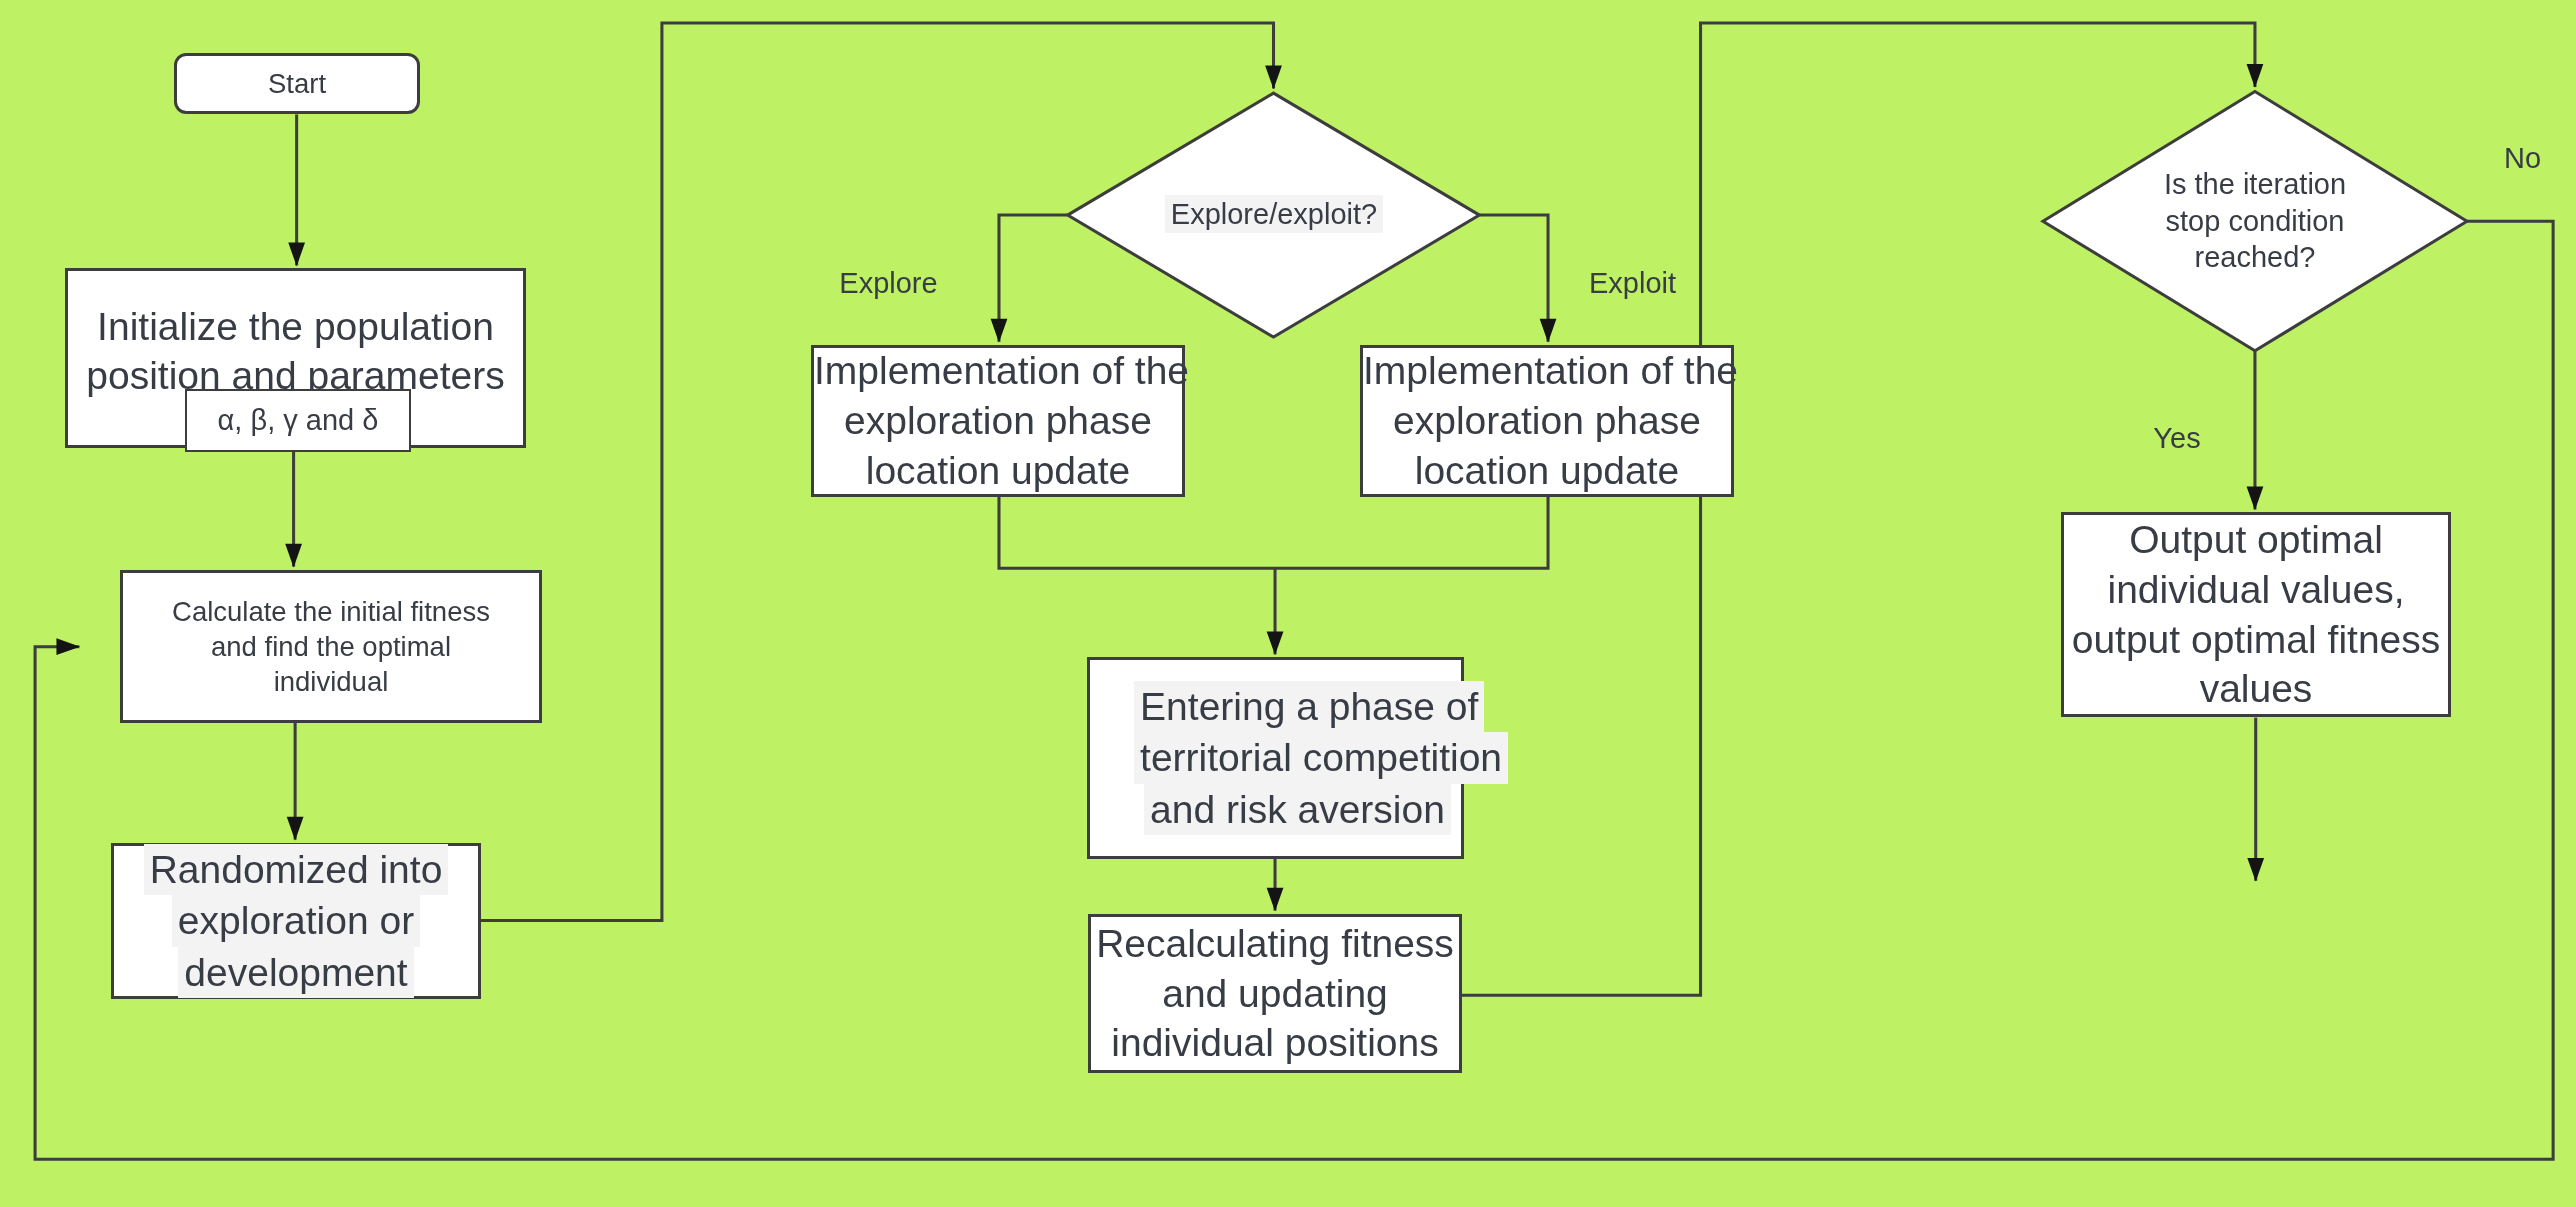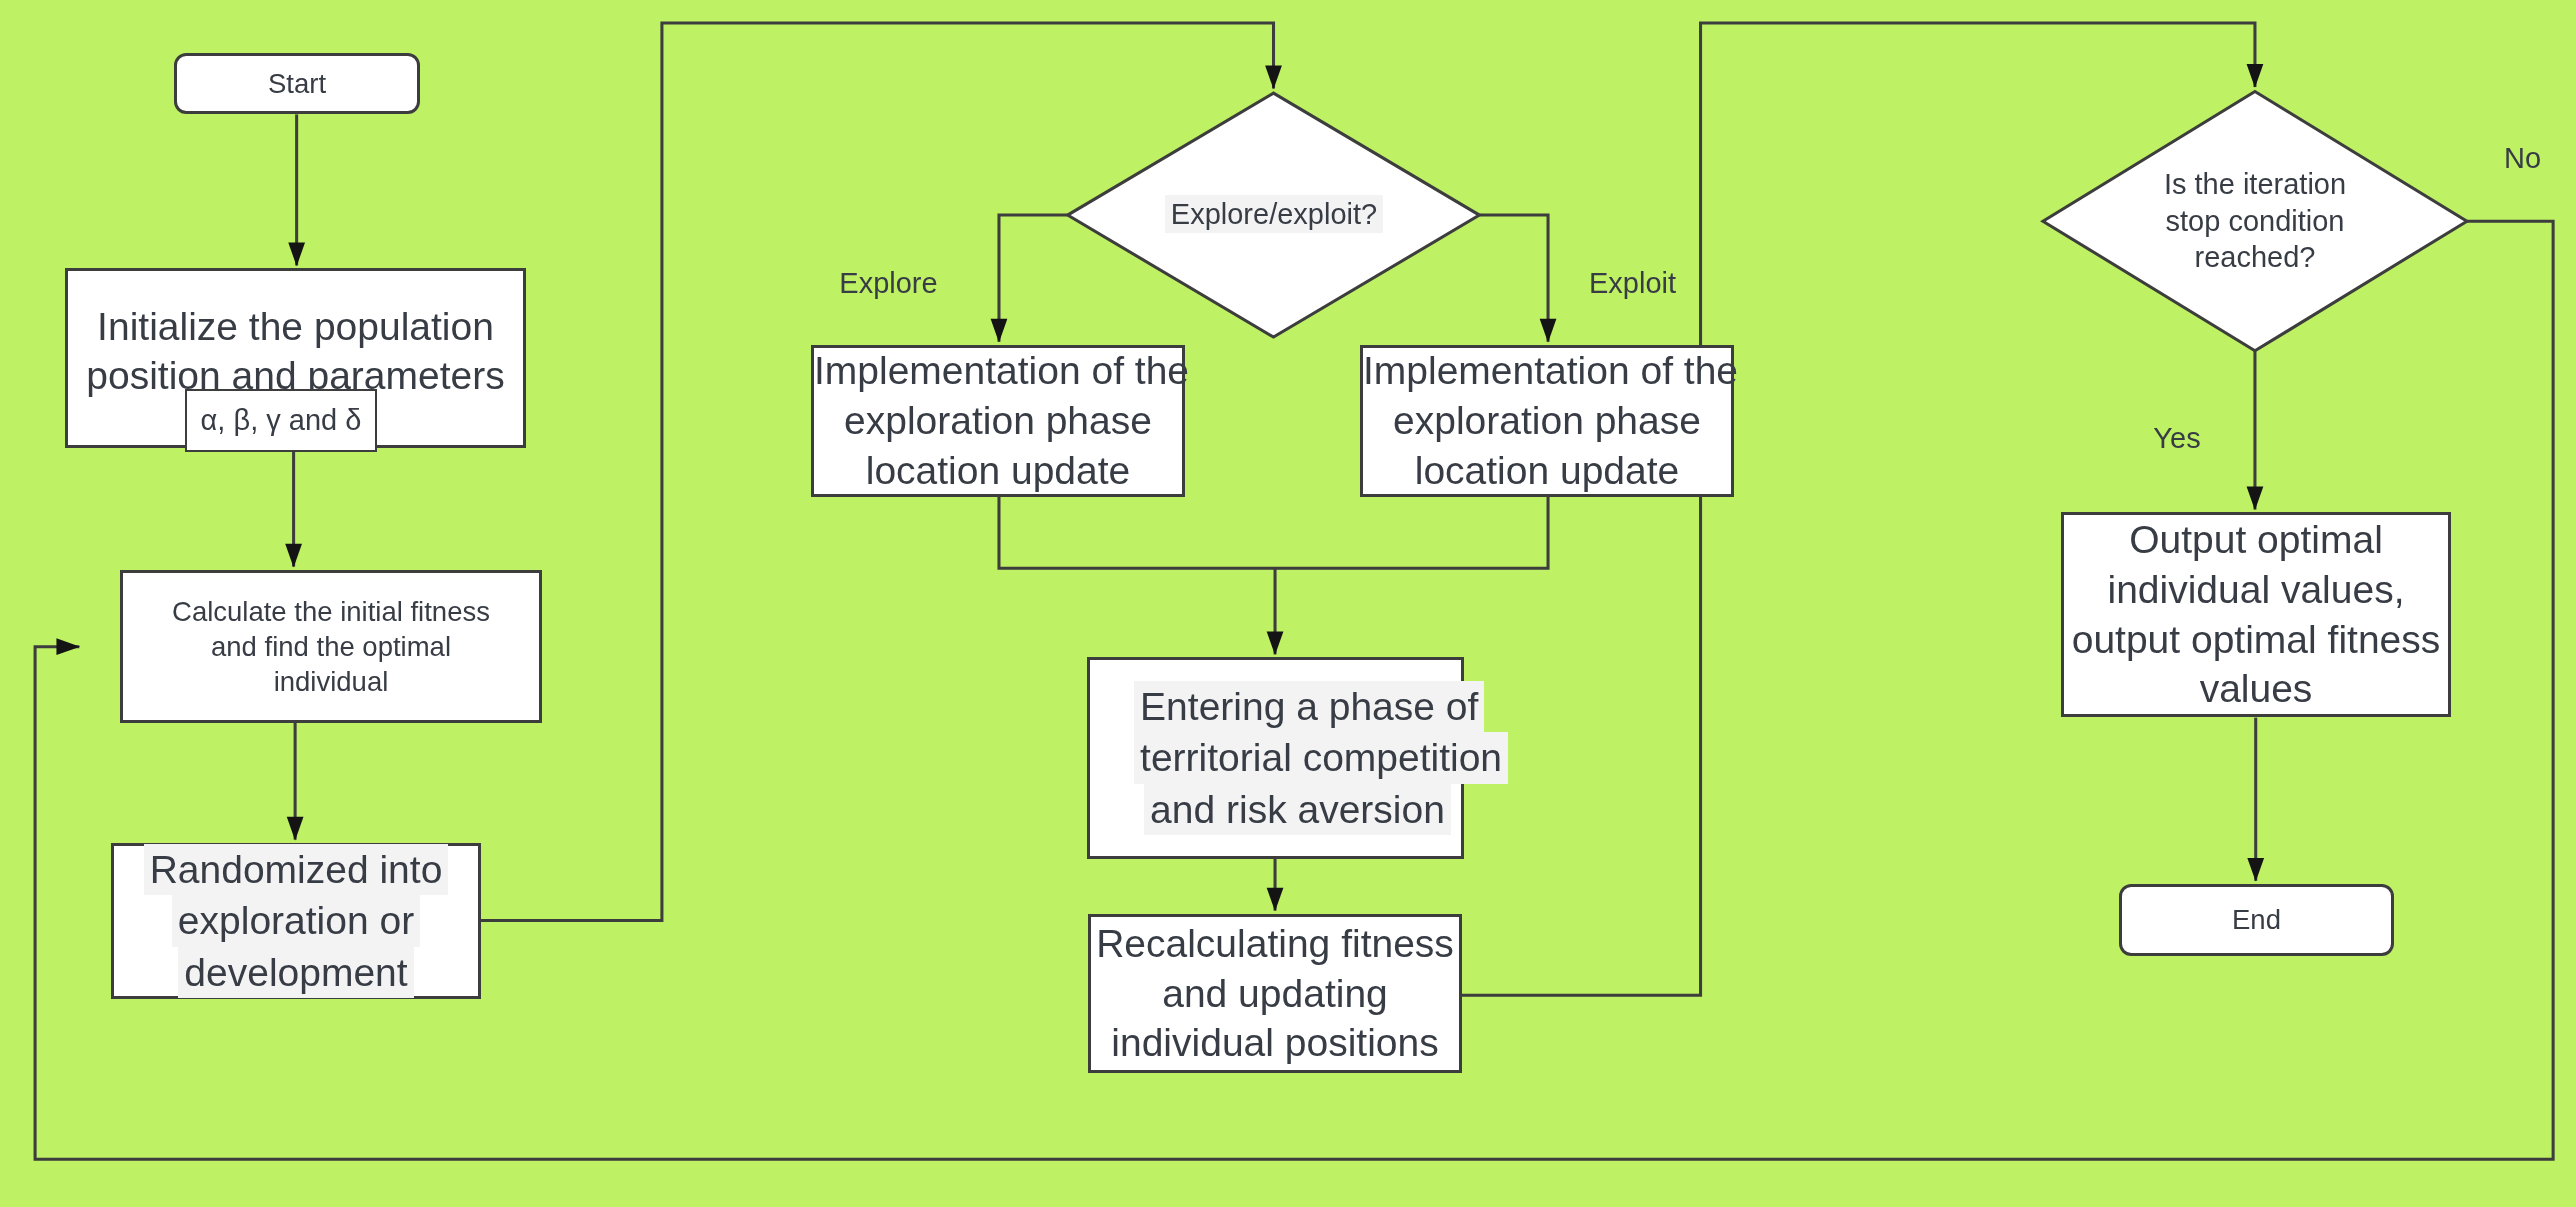--- a/index.html
+++ b/index.html
@@ -65,21 +65,21 @@
 
   <div class="node rounded" style="left:174px;top:53px;width:246px;height:61px;">
     <span class="ln">Start</span>
   </div>
 
   <div class="node toptext" style="left:65px;top:268px;width:461px;height:180px;">
     <span class="ln">Initialize the population</span>
     <span class="ln">position and parameters</span>
   </div>
 
-  <div class="node small-inner" style="left:185px;top:389px;width:192px;height:63px;">
+  <div class="node small-inner" style="left:185px;top:389px;width:226px;height:63px;">
     <span class="ln">α, β, γ and δ</span>
   </div>
 
   <div class="node" style="left:84px;top:570px;width:422px;height:153px;font-size:27.5px;margin-left:36px;">
     <span class="ln">Calculate the initial fitness</span>
     <span class="ln">and find the optimal</span>
     <span class="ln">individual</span>
   </div>
 
   <div class="node" style="left:111px;top:843px;width:370px;height:156px;">
@@ -122,23 +122,20 @@
     <span class="ln">reached?</span>
   </div>
 
   <div class="node" style="left:2061px;top:512px;width:390px;height:205px;">
     <span class="ln">Output optimal</span>
     <span class="ln">individual values,</span>
     <span class="ln">output optimal fitness</span>
     <span class="ln">values</span>
   </div>
 
-  <div class="node rounded" style="left:2119px;top:884px;width:275px;height:72px;">
-    <span class="ln">End</span>
-  </div>
 
   <div class="floatlabel" style="left:793px;top:265px;width:191px;">Explore</div>
   <div class="floatlabel" style="left:1537px;top:265px;width:191px;">Exploit</div>
   <div class="floatlabel" style="left:2120px;top:420px;width:114px;">Yes</div>
   <div class="floatlabel" style="left:2469px;top:140px;width:107px;">No</div>
 
 </div>
 
 
 </body></html>

